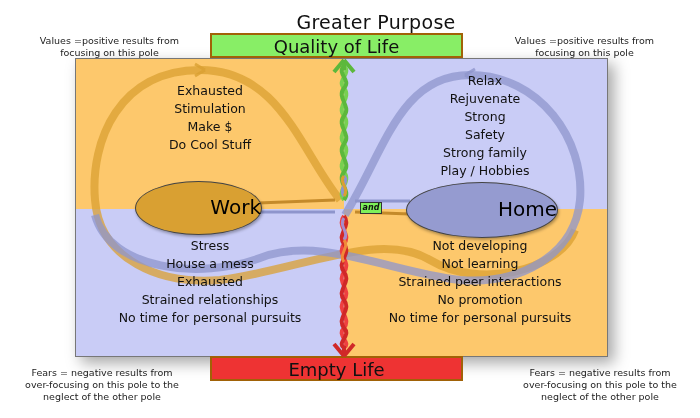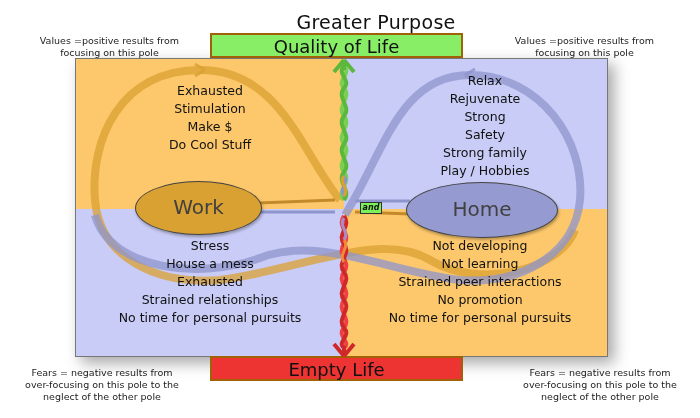--- a/index.html
+++ b/index.html
@@ -38,21 +38,21 @@
     .q-tr { left: 268px; top: 0; width: 265px; height: 150px; background: #c9ccf6; }
     .q-bl { left: 0; top: 150px; width: 268px; height: 149px; background: #c9ccf6; }
     .q-br { left: 268px; top: 150px; width: 265px; height: 149px; background: #fdc86c; }
     .list {
       position: absolute; text-align: center; font-size: 12.5px; line-height: 18px; color: #111;
       z-index: 5;
     }
     .list div { white-space: nowrap; }
     .ellipse {
       position: absolute; border-radius: 50%; border: 1.5px solid #444;
-      text-align: center; font-size: 20px; color: #404040; z-index: 6;
+      text-align: right; font-size: 20px; color: #000000; z-index: 6;
       box-shadow: 1px 2px 3px rgba(0,0,0,0.3);
     }
     .work-ellipse { left: 135px; top: 181px; width: 125px; height: 52px; background: #d9a032; line-height: 50px; }
     .home-ellipse { left: 406px; top: 182px; width: 150px; height: 54px; background: #959bd0; line-height: 52px; }
     .and-badge {
       position: absolute; left: 333px; top: 202px; width: 22px; height: 12px;
       background: #7ef05a; border: 1px solid #333; box-sizing: border-box;
       font-size: 8px; font-weight: bold; font-style: italic; line-height: 10px; text-align: center; color: #111;
       z-index: 8;
       margin-left: 27px;

